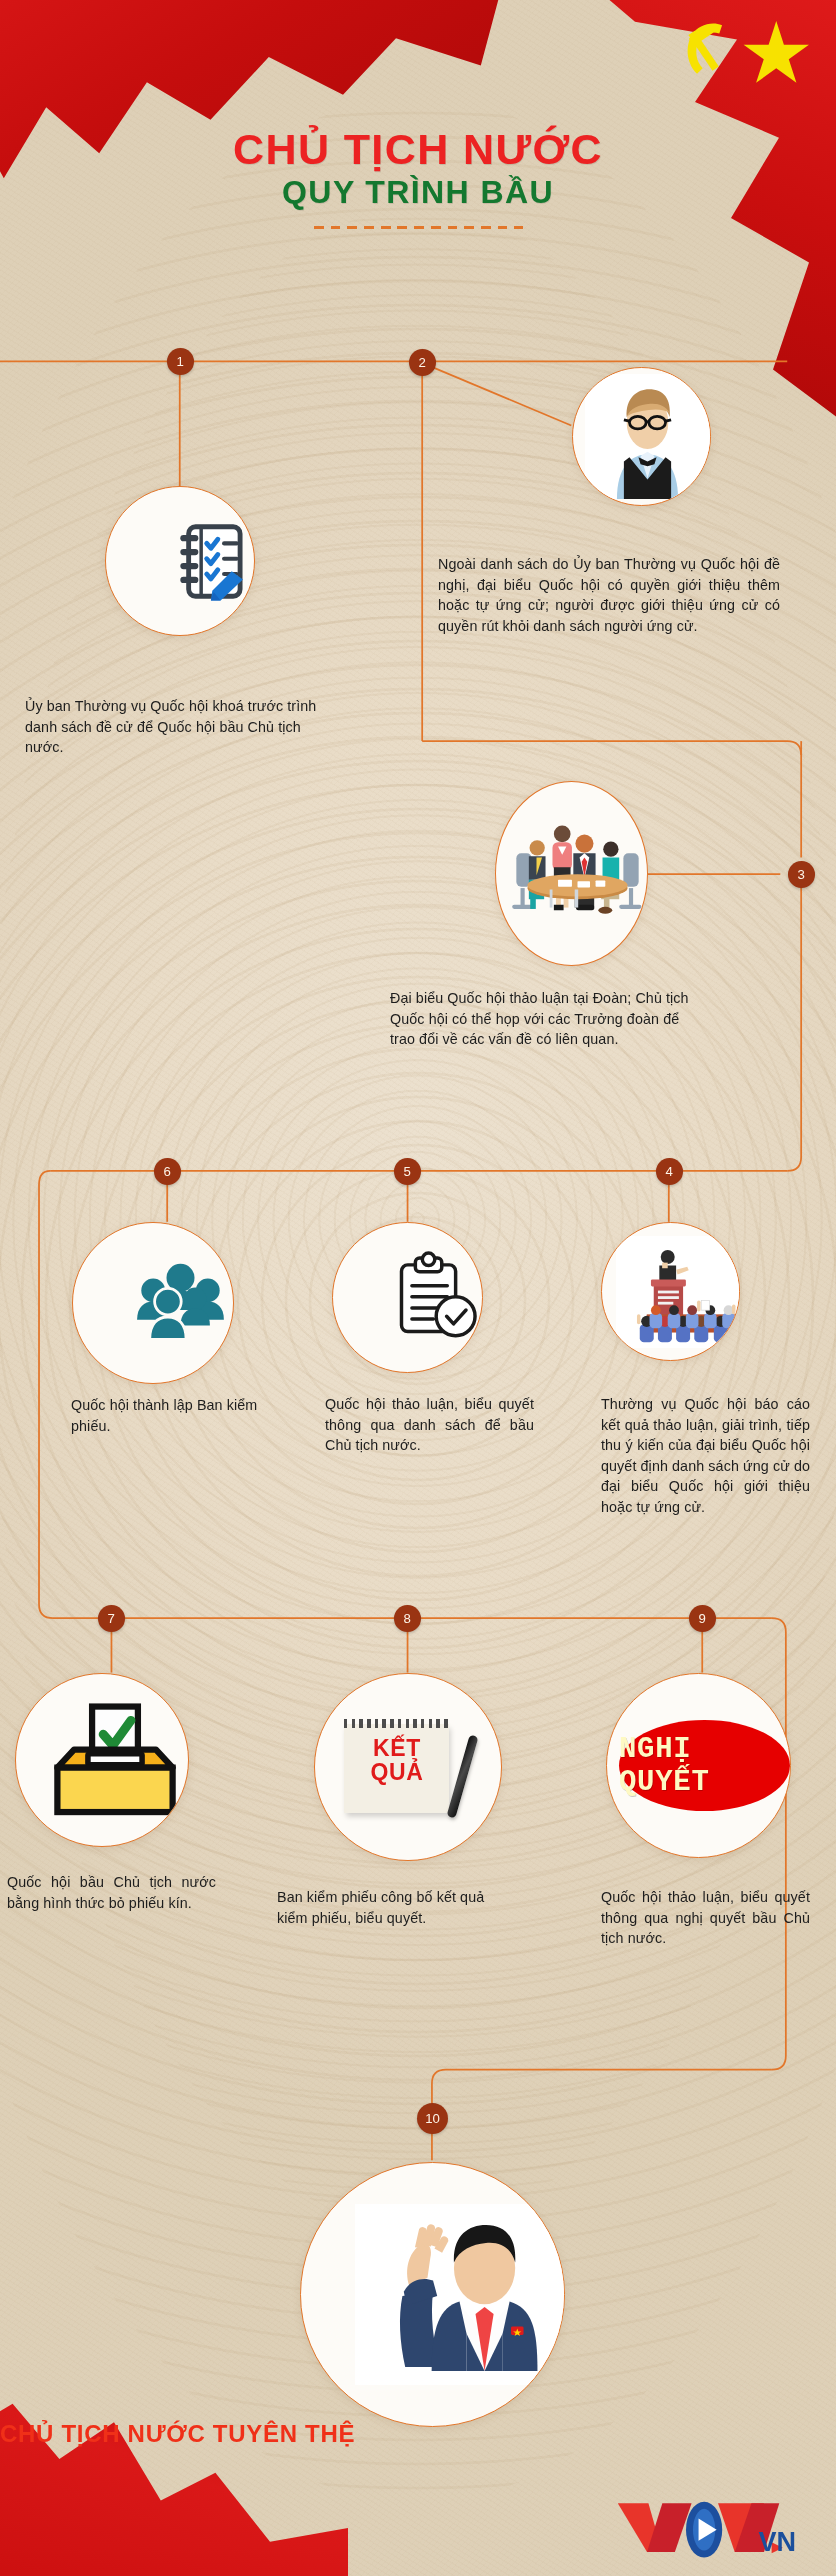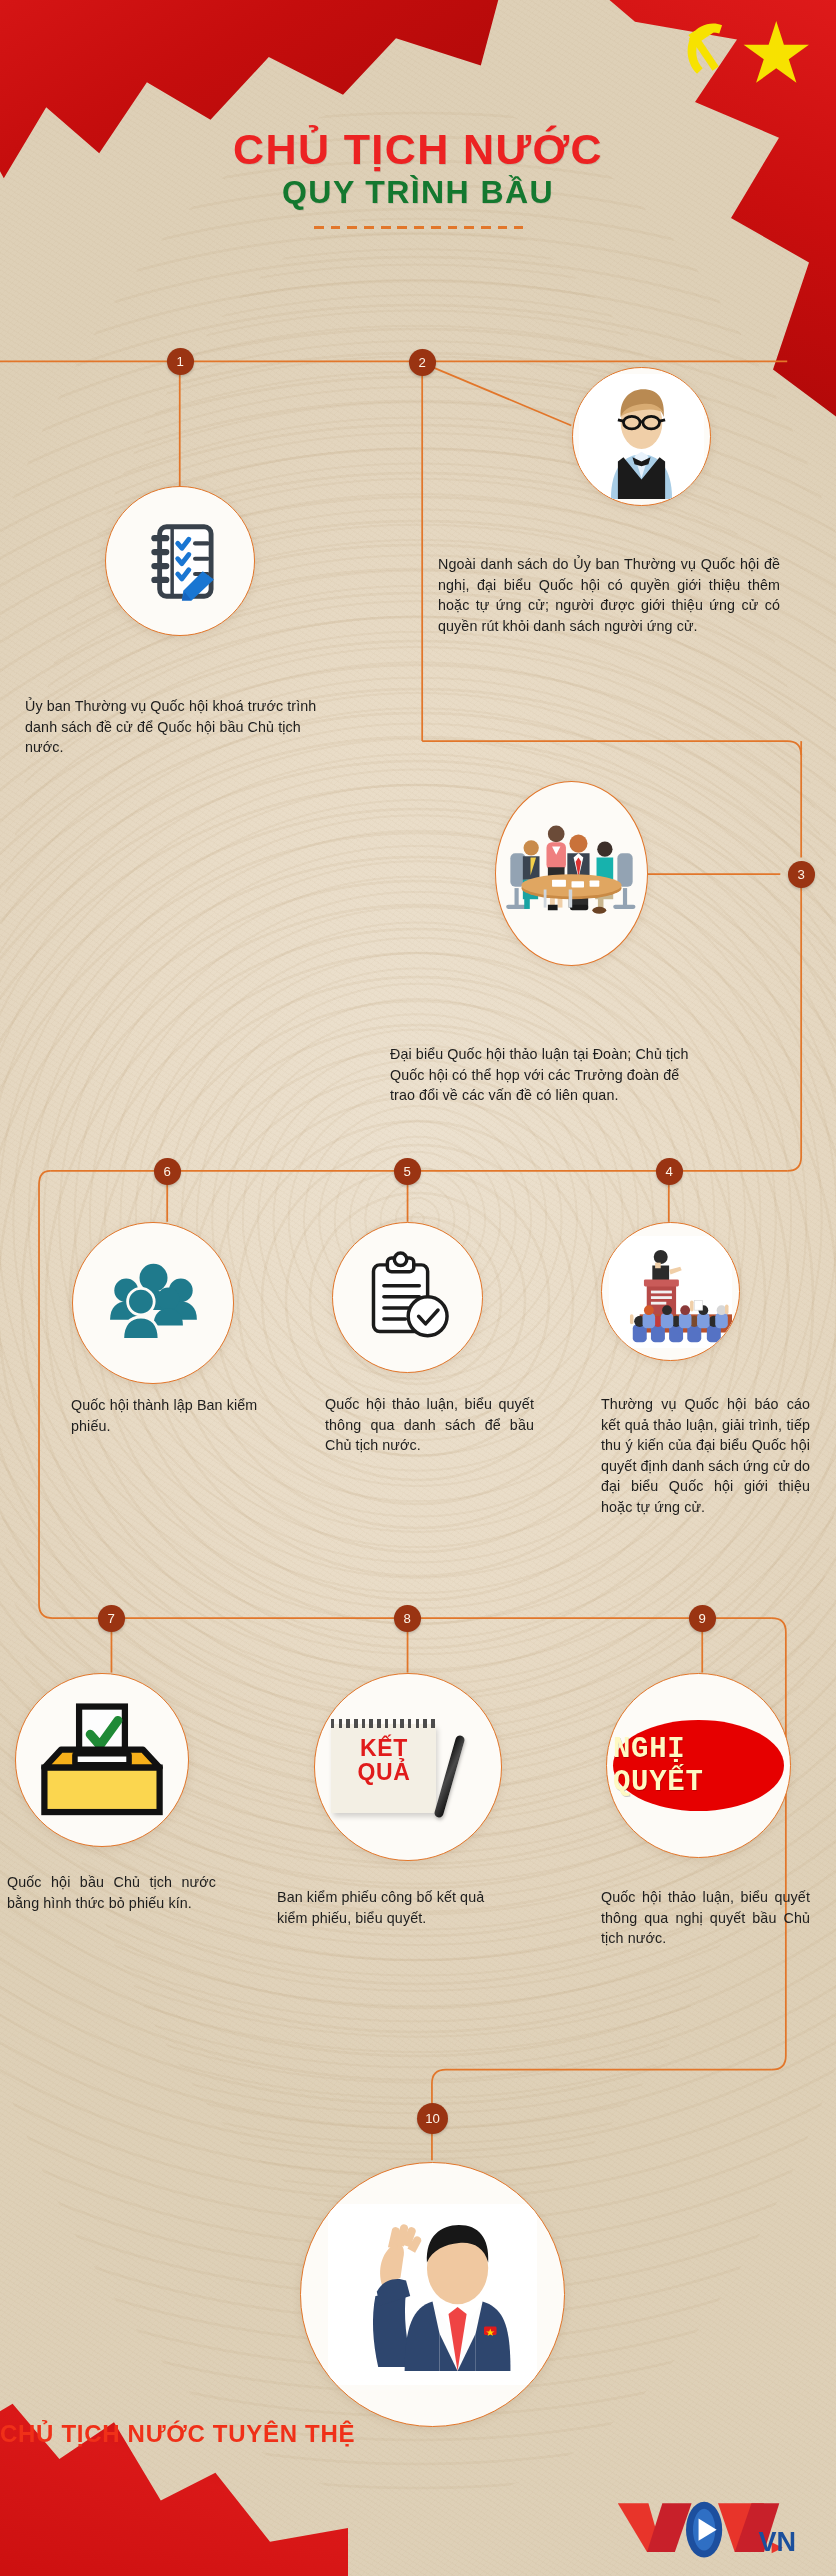--- a/index.html
+++ b/index.html
@@ -122,21 +122,21 @@
     box-shadow: 0 1.4px 2.8px rgba(0,0,0,.18);
     z-index: 6;
   }
   .node-num.wide { width: 31px; height: 31px; font-size: 13.2px; }
 
   .bubble {
     position: absolute;
     border-radius: 50%;
     background: #fdfbf7;
     border: 1.4px solid #e2762a;
-    display: flex; align-items: center; justify-content: center;
+    display: flex; align-items: center; justify-content: flex-end;
     overflow: hidden;
     z-index: 5;
     box-shadow: 0 2.1px 8.4px rgba(120,80,40,.12);
   }
   .bubble svg, .bubble .art { display: block; }
 
   .caption {
     position: absolute;
     color: #1d1d1d;
     font-size: 14.3px;
@@ -331,21 +331,21 @@
     <ellipse cx="100" cy="92" rx="72" ry="16" fill="#e0a661"></ellipse>
     <g fill="#fff">
       <rect x="72" y="84" width="20" height="10" rx="1"></rect>
       <rect x="100" y="86" width="18" height="9" rx="1"></rect>
       <rect x="126" y="85" width="14" height="9" rx="1"></rect>
     </g>
     <rect x="96" y="98" width="5" height="26" fill="#cfd6dd"></rect>
     <rect x="60" y="98" width="4" height="26" fill="#cfd6dd"></rect>
   </svg>
 </div>
-<div class="caption" style="left:390px; top:1044px; width:307px;">Đại biểu Quốc hội thảo luận tại Đoàn; Chủ tịch Quốc hội có thể họp với các Trưởng đoàn để trao đổi về các vấn đề có liên quan.</div>
+<div class="caption" style="left:390px; top:988px; width:307px;">Đại biểu Quốc hội thảo luận tại Đoàn; Chủ tịch Quốc hội có thể họp với các Trưởng đoàn để trao đổi về các vấn đề có liên quan.</div>
 
 <div class="node-num" style="left:656px; top:1158px;">4</div>
 <div class="bubble" style="left:601px; top:1222px; width:139px; height:139px;">
   <svg width="123" height="112" viewBox="0 0 176 160">
     <rect width="176" height="160" fill="#fff"></rect>
 
     <g>
       <circle cx="74" cy="30" r="10" fill="#2b2b2b"></circle>
       <path d="M62 42 h24 v26 h-24 z" fill="#2b2b2b"></path>
       <path d="M86 48 l16 -4 l2 5 l-16 6 z" fill="#f0cfa8"></path>

